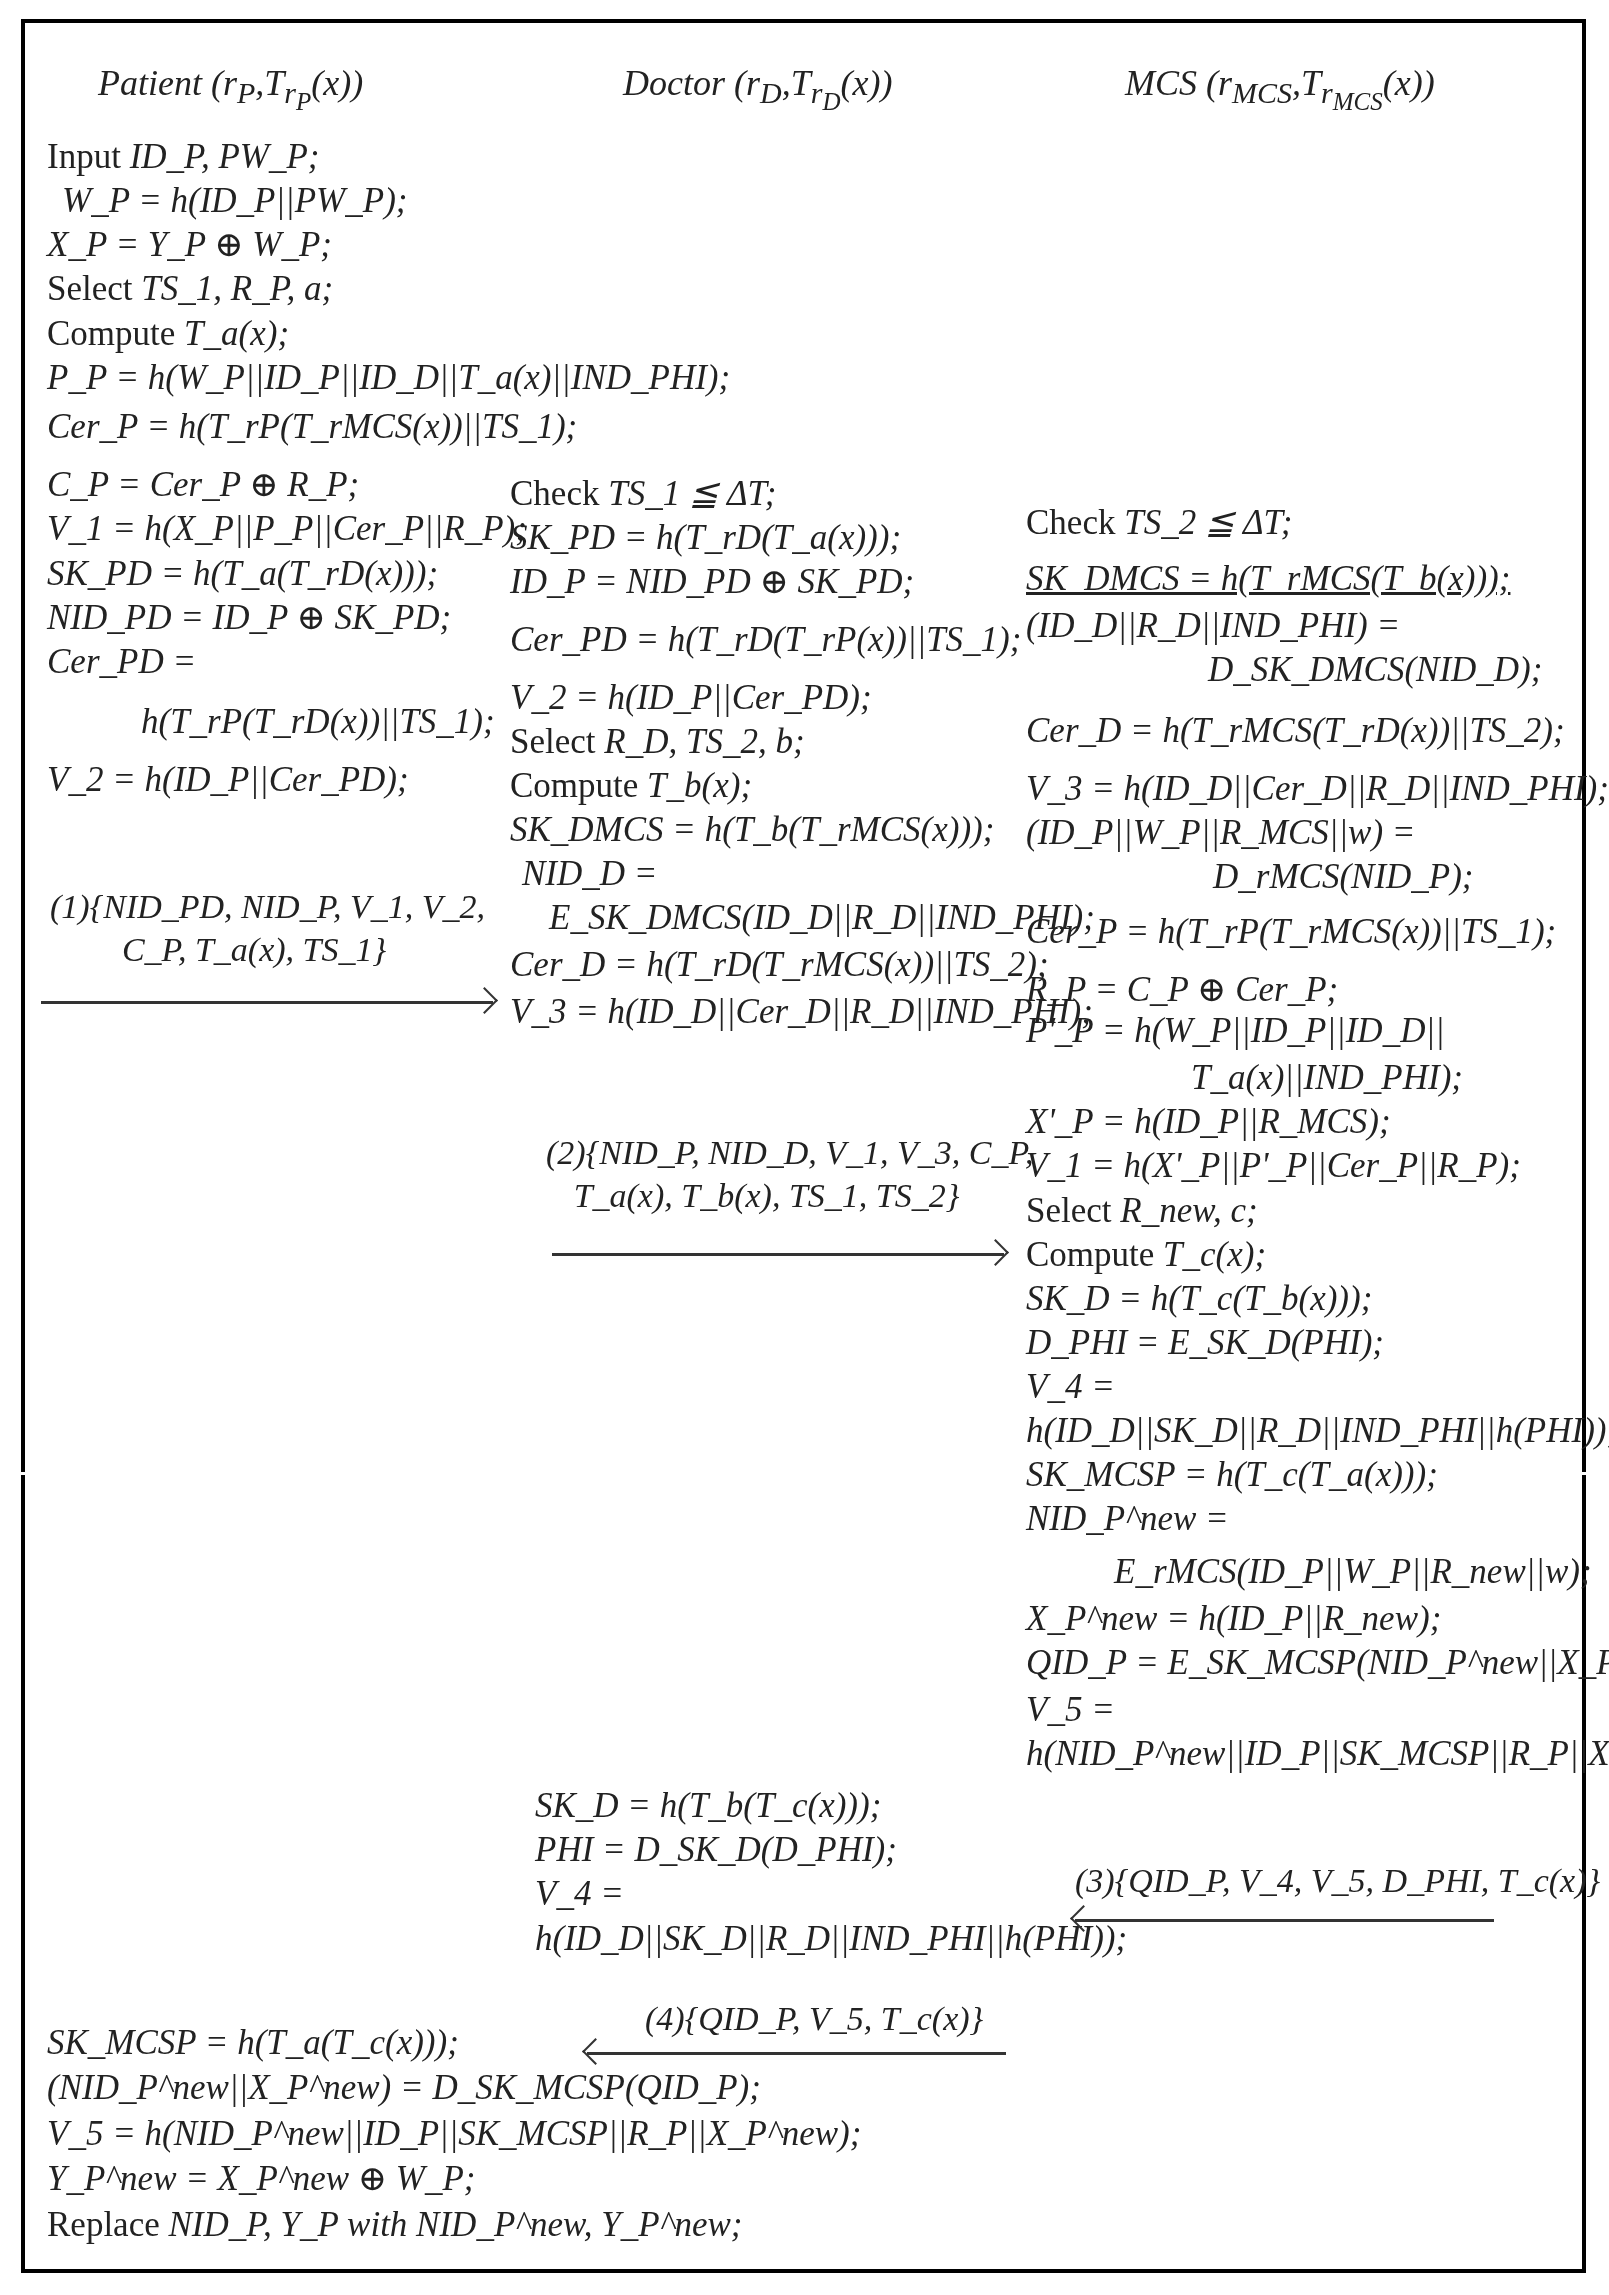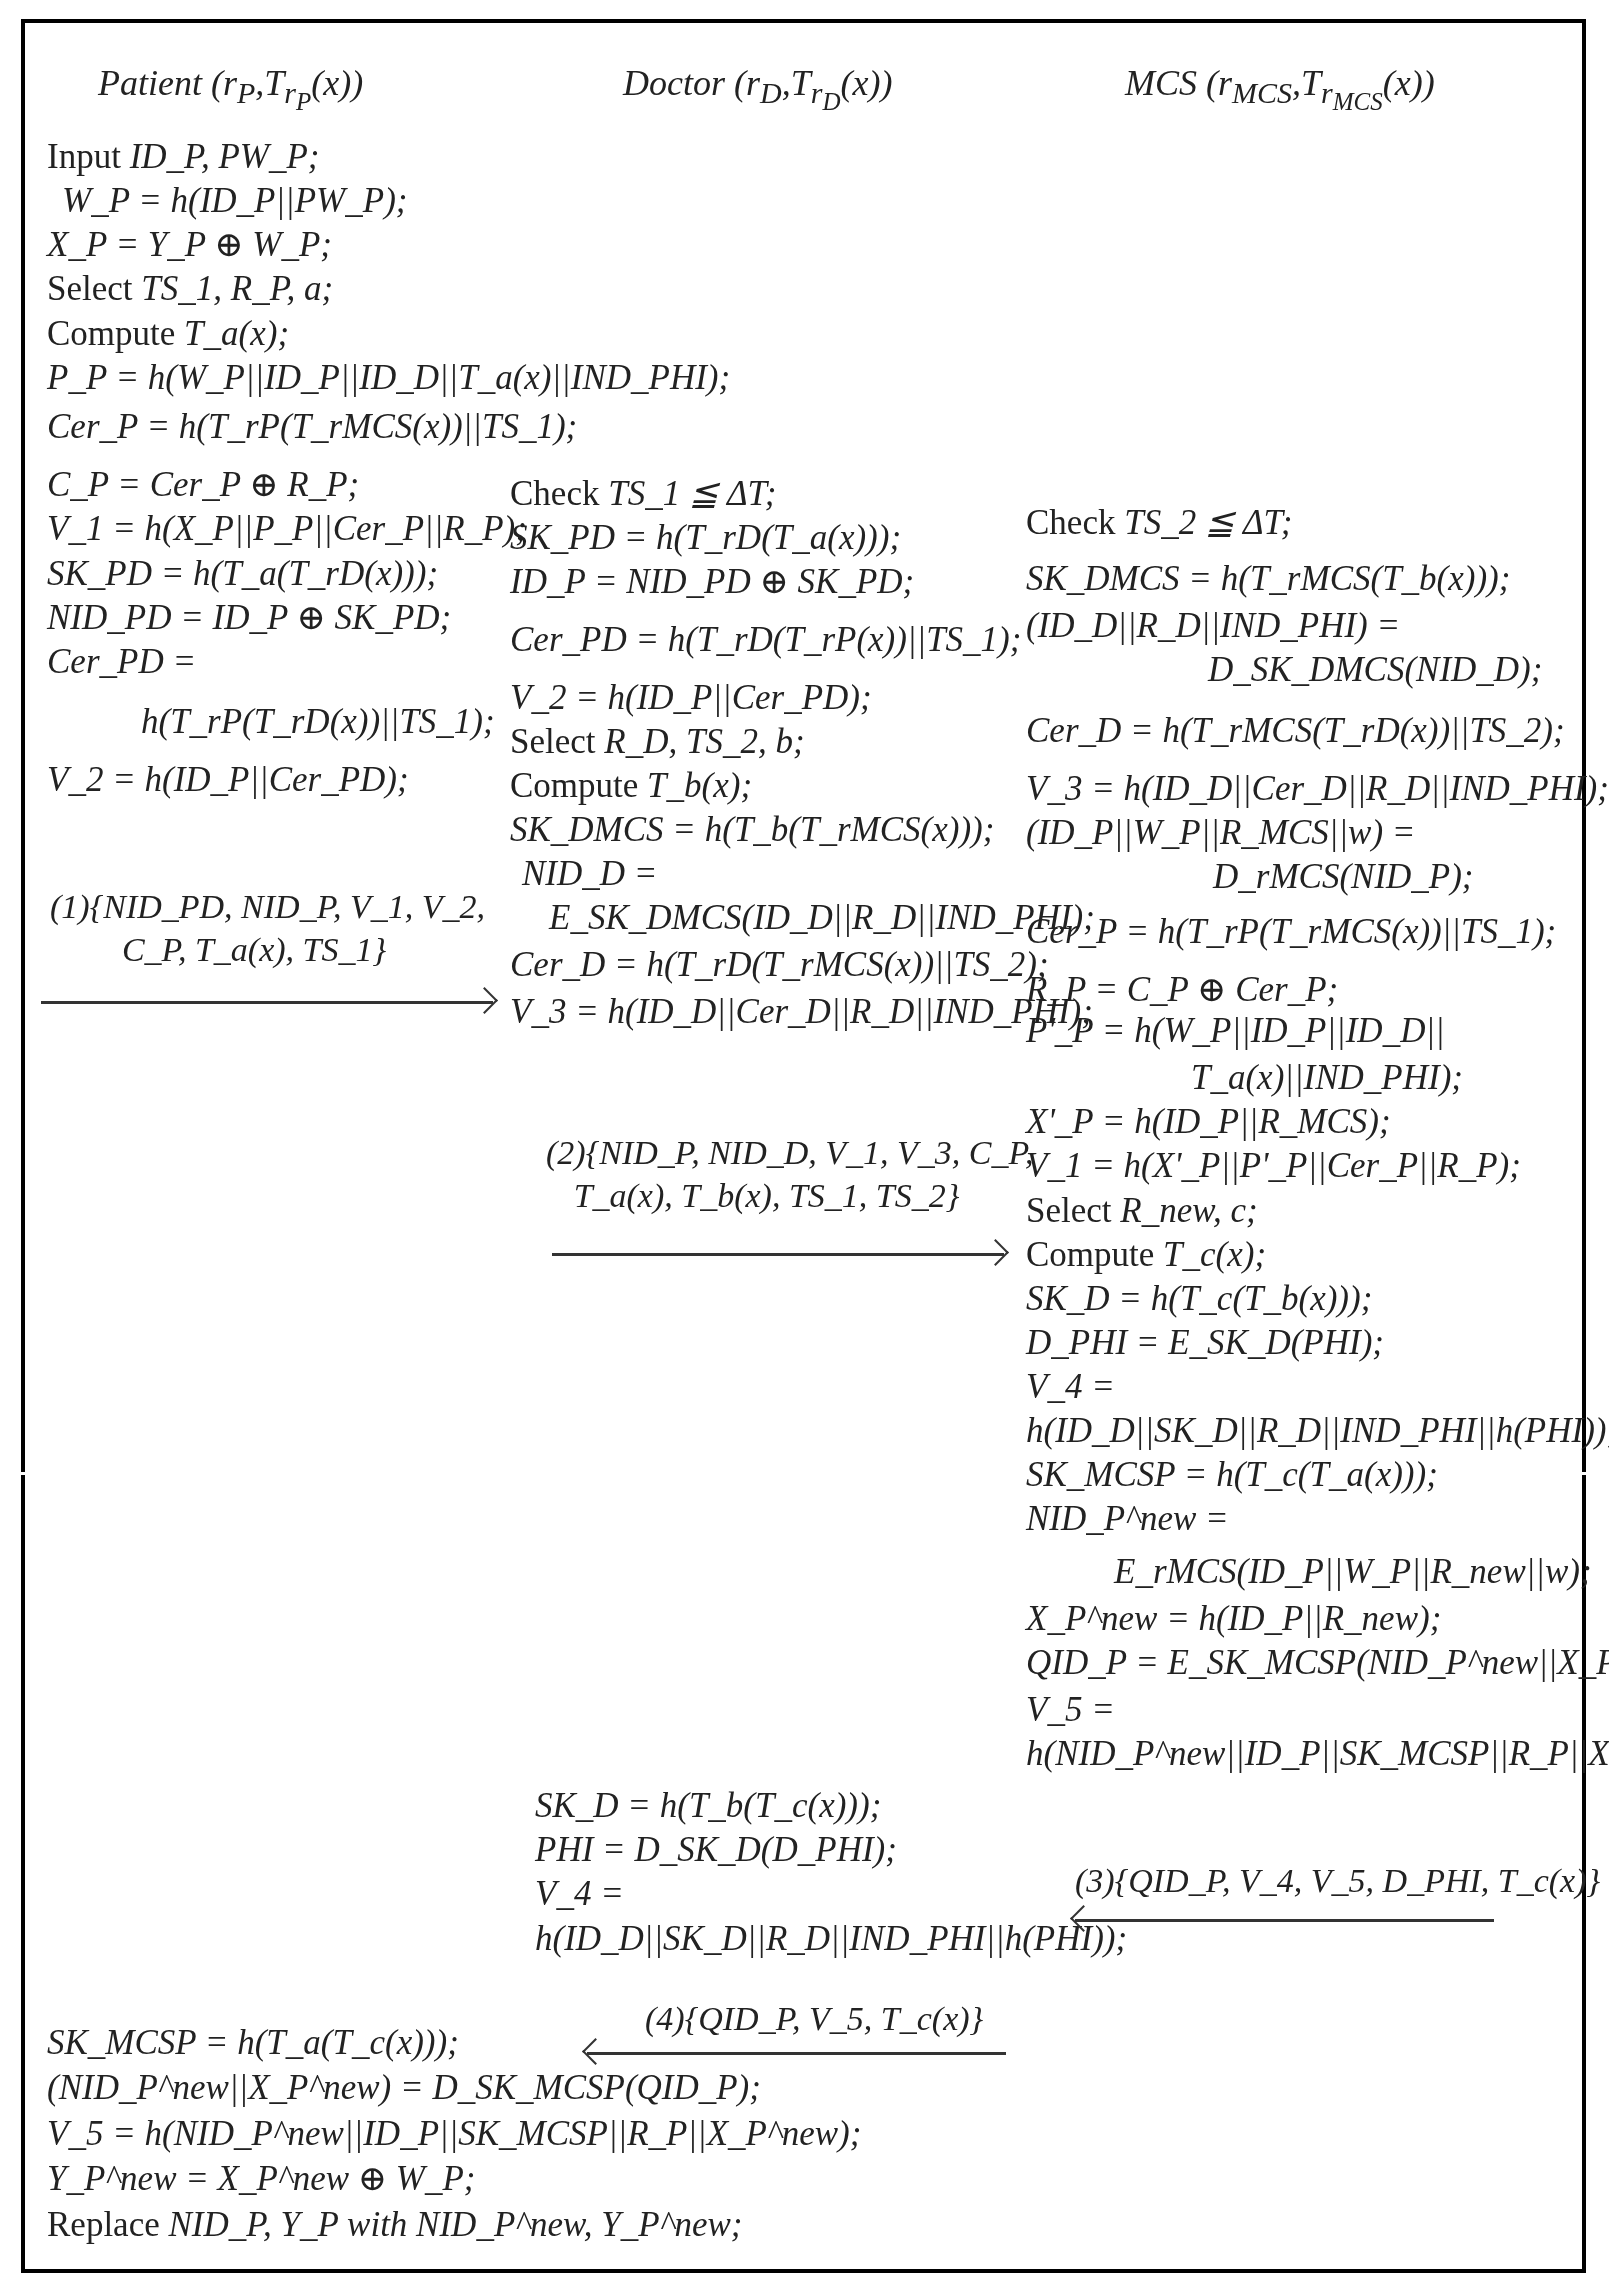--- a/index.html
+++ b/index.html
@@ -62,21 +62,21 @@
     <div class="ln" style="left: 510px; top: 764px;"><span>Compute </span><span class="m">T_b(x);</span></div>
     <div class="ln" style="left: 510px; top: 808px;"><span class="m">SK_DMCS = h(T_b(T_rMCS(x)));</span></div>
     <div class="ln" style="left: 522px; top: 852px;"><span class="m">NID_D =</span></div>
     <div class="ln" style="left: 549px; top: 896px;"><span class="m">E_SK_DMCS(ID_D||R_D||IND_PHI);</span></div>
     <div class="ln" style="left: 510px; top: 943px;"><span class="m">Cer_D = h(T_rD(T_rMCS(x))||TS_2);</span></div>
     <div class="ln" style="left: 510px; top: 990px;"><span class="m">V_3 = h(ID_D||Cer_D||R_D||IND_PHI);</span></div>
   </div>
 
 <div id="col-mcs">
     <div class="ln" style="left: 1026px; top: 501px;"><span>Check </span><span class="m">TS_2 ≦ ΔT;</span></div>
-    <div class="ln" style="left: 1026px; top: 557px;"><span class="m">SK_DMCS = h(T_rMCS(T_b(x)));</span></div>
+    <div class="ln" style="left: 1026px; top: 557px; text-decoration: underline;"><span class="m">SK_DMCS = h(T_rMCS(T_b(x)));</span></div>
     <div class="ln" style="left: 1026px; top: 604px;"><span class="m">(ID_D||R_D||IND_PHI) =</span></div>
     <div class="ln" style="left: 1208px; top: 648px;"><span class="m">D_SK_DMCS(NID_D);</span></div>
     <div class="ln" style="left: 1026px; top: 709px;"><span class="m">Cer_D = h(T_rMCS(T_rD(x))||TS_2);</span></div>
     <div class="ln" style="left: 1026px; top: 767px;"><span class="m">V_3 = h(ID_D||Cer_D||R_D||IND_PHI);</span></div>
     <div class="ln" style="left: 1026px; top: 811px;"><span class="m">(ID_P||W_P||R_MCS||w) =</span></div>
     <div class="ln" style="left: 1213px; top: 855px;"><span class="m">D_rMCS(NID_P);</span></div>
     <div class="ln" style="left: 1026px; top: 910px;"><span class="m">Cer_P = h(T_rP(T_rMCS(x))||TS_1);</span></div>
     <div class="ln" style="left: 1026px; top: 968px;"><span class="m">R_P = C_P ⊕ Cer_P;</span></div>
     <div class="ln" style="left: 1026px; top: 1009px;"><span class="m">P'_P = h(W_P||ID_P||ID_D||</span></div>
     <div class="ln" style="left: 1191px; top: 1056px;"><span class="m">T_a(x)||IND_PHI);</span></div>

